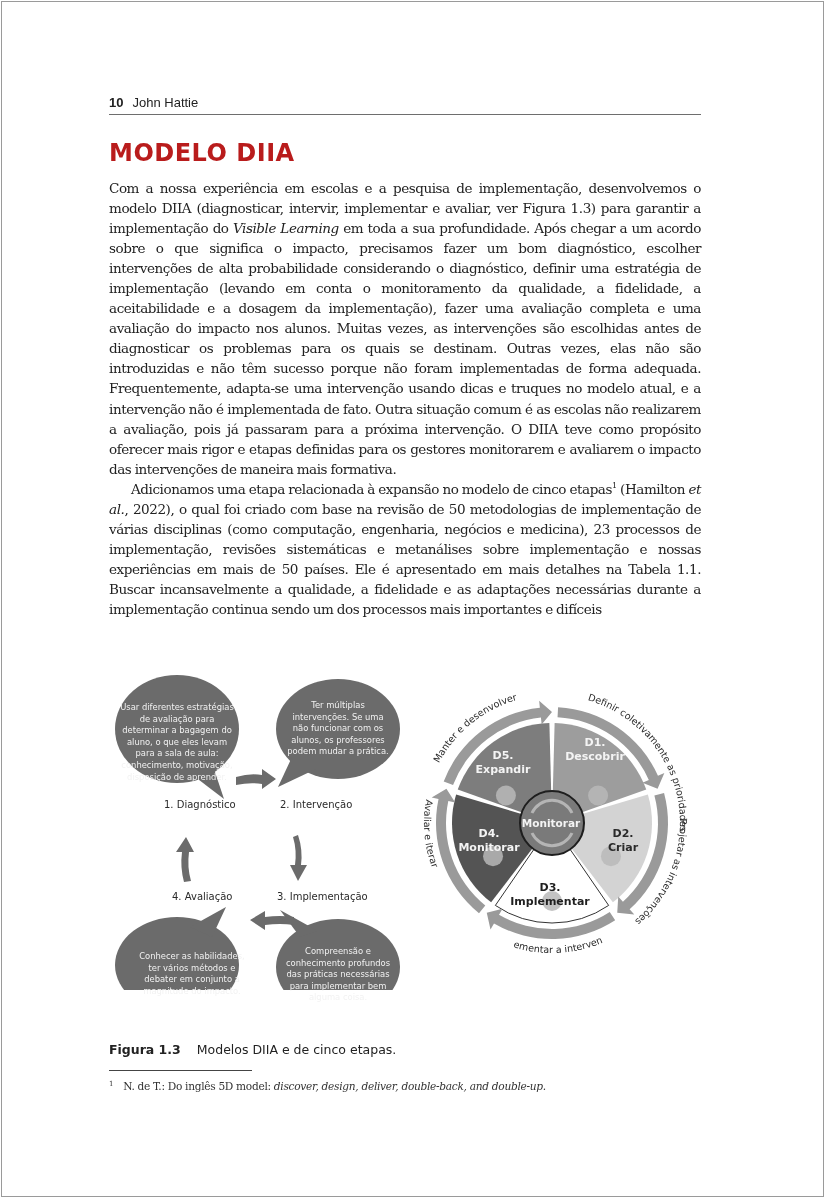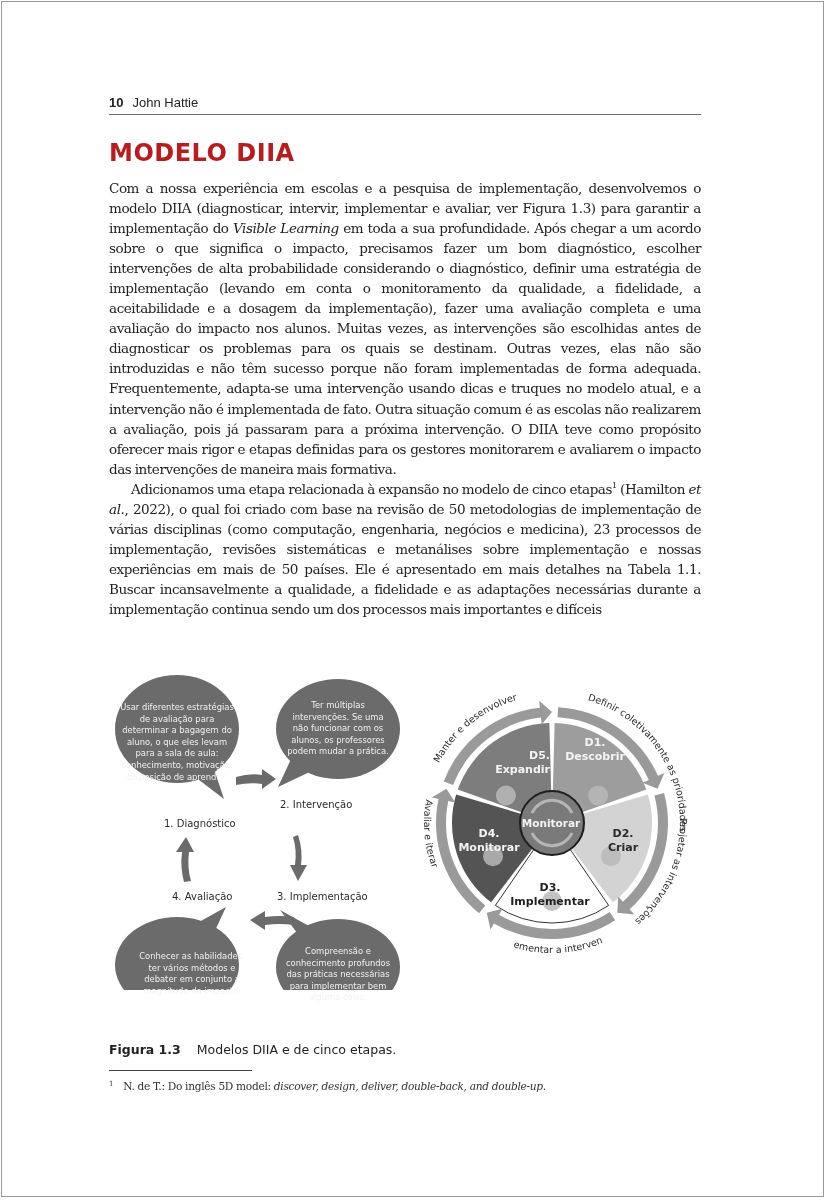--- a/index.html
+++ b/index.html
@@ -144,30 +144,30 @@
         <text font-family="DejaVu Sans, sans-serif" font-size="9.5" fill="#2a2a2a"><textPath xlink:href="#arcp3" startOffset="50%" text-anchor="middle">Avaliar e iterar</textPath></text>
         <text font-family="DejaVu Sans, sans-serif" font-size="9.5" fill="#2a2a2a"><textPath xlink:href="#arcp4" startOffset="50%" text-anchor="middle">Manter e desenvolver</textPath></text>
       </g>
   </svg>
 
   <div class="bubble-text" style="left:20px; top:43px; width:114px;margin-top:14px;">Usar diferentes estratégias de avaliação para determinar a bagagem do aluno, o que eles levam para a sala de aula: conhecimento, motivação, disposição de aprender.</div>
   <div class="bubble-text" style="left:186px; top:55px; width:104px;">Ter múltiplas intervenções. Se uma não funcionar com os alunos, os professores podem mudar a prática.</div>
   <div class="bubble-text" style="left:184px; top:301px; width:108px;">Compreensão e conhecimento profundos das práticas necessárias para implementar bem alguma coisa.</div>
   <div class="bubble-text" style="left:36px; top:306px; width:112px;">Conhecer as habilidades, ter vários métodos e debater em conjunto a magnitude do impacto.</div>
 
-  <div class="diia-label" style="left:64px; top:154px;margin-top:19px;">1. Diagnóstico</div>
+  <div class="diia-label" style="left:64px; top:154px;">1. Diagnóstico</div>
   <div class="diia-label" style="left:180px; top:154px;">2. Intervenção</div>
   <div class="diia-label" style="left:177px; top:246px;">3. Implementação</div>
   <div class="diia-label" style="left:72px; top:246px;">4. Avaliação</div>
 
   <div class="wheel-text" style="left:460px; top:91px; width:70px; color:#f4f4f4;"><span>D1.</span><br><span>Descobrir</span></div>
   <div class="wheel-text" style="left:488px; top:182px; width:70px; color:#2a2a2a;"><span>D2.</span><br><span>Criar</span></div>
   <div class="wheel-text" style="left:410px; top:236px; width:80px; color:#1f1f1f;"><span>D3.</span><br><span>Implementar</span></div>
   <div class="wheel-text" style="left:352px; top:182px; width:74px; color:#f4f4f4;"><span>D4.</span><br><span>Monitorar</span></div>
-  <div class="wheel-text" style="left:380px; top:104px; width:70px; color:#f4f4f4;text-align:right;"><span>D5.</span><br><span>Expandir</span></div>
+  <div class="wheel-text" style="left:368px; top:104px; width:70px; color:#f4f4f4;"><span>D5.</span><br><span>Expandir</span></div>
   <div class="wheel-text" style="left:418px; top:171px; width:66px; color:#f4f4f4; font-size:10.5px;">Monitorar</div>
 </div>
 
 <div class="caption">
   <span class="fig-num">Figura 1.3</span><span>Modelos DIIA e de cinco etapas.</span>
 </div>
 
 <div class="foot-rule"></div>
 <div class="footnote">
   <span class="fn-mark">1</span><span>N. de T.: Do inglês 5D model: </span><i>discover, design, deliver, double-back, and double-up.</i>

